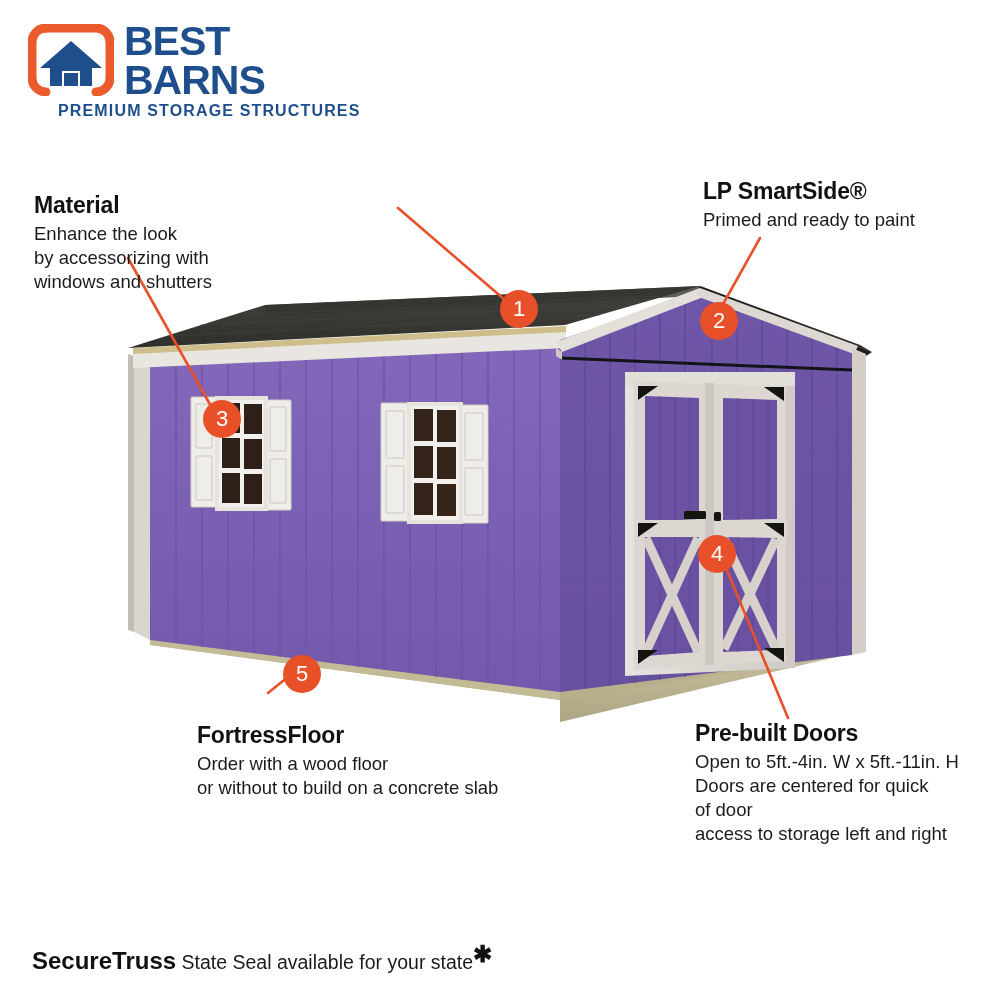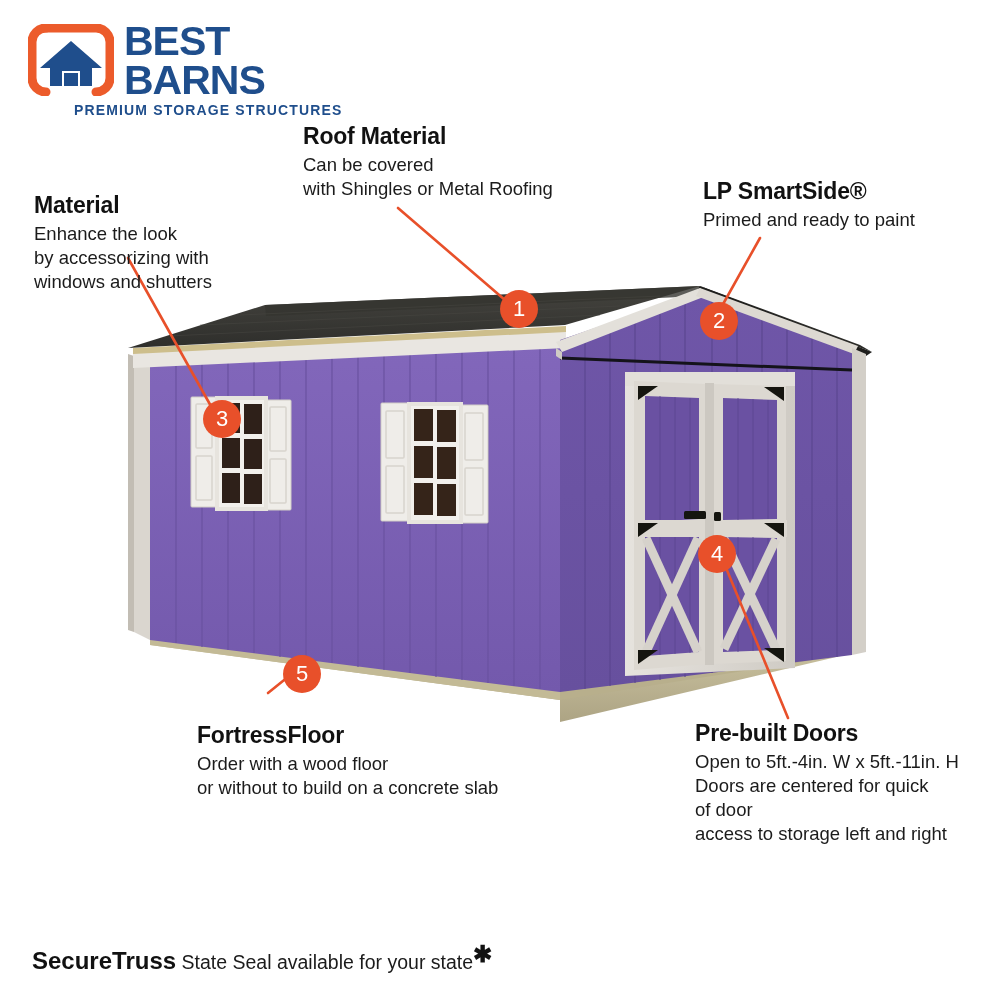--- a/index.html
+++ b/index.html
@@ -25,23 +25,23 @@
   .logo-best, .logo-barns {
     color: #1F4E8C;
     font-weight: 800;
     letter-spacing: -1px;
     line-height: 0.94;
     font-family: "Liberation Sans", sans-serif;
   }
   .logo-best { font-size: 41px; }
   .logo-barns { font-size: 41px; }
   .logo-tag {
-    position: absolute; left: 46px; top: 78px;
+    position: absolute; left: 30px; top: 78px;
     color: #1F4E8C;
-    font-size: 14px;
+    font-size: 16px;
     font-weight: 700;
     letter-spacing: 1.15px;
     white-space: nowrap;
     font-family: "Liberation Sans", sans-serif;
   }
 
   
   .callout { position: absolute; }
   .callout .c-title {
     font-size: 23px;
@@ -337,27 +337,20 @@
       <line x1="268" y1="693" x2="299" y2="668"></line>
     </g>
   </svg>
 
   <div class="badge" id="badge-1">1</div>
   <div class="badge" id="badge-2">2</div>
   <div class="badge" id="badge-3">3</div>
   <div class="badge" id="badge-4">4</div>
   <div class="badge" id="badge-5">5</div>
 
-  <div class="callout" id="callout-roof">
-    <div class="c-title">Roof Material</div>
-    <div class="c-body">
-      <div>Can be covered</div>
-      <div>with Shingles or Metal Roofing</div>
-    </div>
-  </div>
 
   <div class="callout" id="callout-lp">
     <div class="c-title">LP SmartSide®</div>
     <div class="c-body">
       <div>Primed and ready to paint</div>
     </div>
   </div>
 
   <div class="callout" id="callout-windows">
     <div class="c-title">Material</div>

